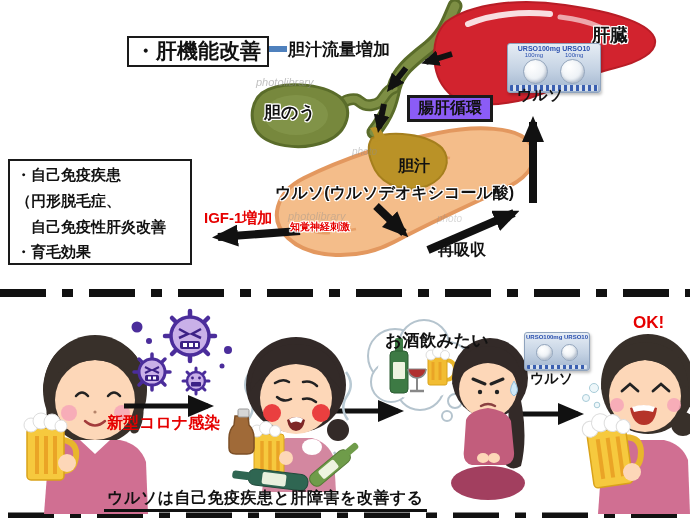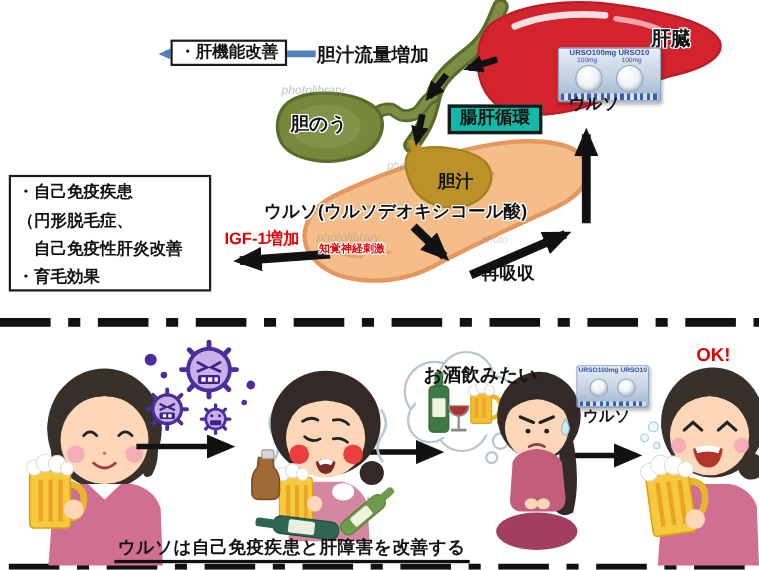--- a/index.html
+++ b/index.html
@@ -3,21 +3,21 @@
 <meta charset="utf-8">
 <style>
   html,body{margin:0;padding:0;background:#fff;}
   #canvas{position:relative;width:690px;height:518px;background:#ffffff;overflow:hidden;
           font-family:"Liberation Sans","DejaVu Sans",sans-serif;color:#111;}
   svg.layer{position:absolute;left:0;top:0;}
   .lbl{position:absolute;font-weight:bold;white-space:nowrap;line-height:1.15;color:#111;}
   .red{color:#e60000;}
   .halo{text-shadow:-1px 0 #fff,1px 0 #fff,0 -1px #fff,0 1px #fff,-1px -1px #fff,1px 1px #fff,-1px 1px #fff,1px -1px #fff;}
   .boxed{border:2px solid #1a1a1a;background:#fff;padding:1px 6px 2px 6px;}
-  .boxed3{border:3px solid #1a1a1a;background:#14b8a6;padding:1px 8px 2px 8px;}
+  .boxed3{border:3px solid #1a1a1a;background:#8b5cf6;padding:1px 8px 2px 8px;}
   .wm{position:absolute;font-style:italic;font-weight:normal;color:#8f8f8f;}
   .multi{line-height:1.72;}
   .title{position:absolute;left:104px;top:488px;font-size:16px;font-weight:bold;
          border-bottom:3px solid #111;padding:0 3px 0 3px;letter-spacing:.5px;white-space:nowrap;}
   
   .pack{position:absolute;background:linear-gradient(180deg,#e6edf5 0%,#c4d2e3 55%,#a0b4cd 100%);
         border:1px solid #8fa3bd;border-radius:3px;box-shadow:1px 2px 3px rgba(0,0,0,.25);
         display:flex;flex-direction:column;align-items:center;overflow:hidden;}
   .pack .brand{font-size:7px;color:#2a4fae;font-weight:bold;white-space:nowrap;margin-top:1px;}
   .pack.small .brand{font-size:6px;}
@@ -294,21 +294,21 @@
         <line x1="620" y1="438" x2="620" y2="478" stroke="#eaa426" stroke-width="4"></line>
         <circle cx="594" cy="427" r="8" fill="#fff" stroke="#ddd"></circle>
         <circle cx="605" cy="422" r="9" fill="#fff" stroke="#ddd"></circle>
         <circle cx="617" cy="424" r="8.5" fill="#fff" stroke="#ddd"></circle>
         <circle cx="627" cy="429" r="7" fill="#fff" stroke="#ddd"></circle>
       </g>
       <circle cx="632" cy="472" r="9" fill="#fdd7b8"></circle>
     </g>
   </svg>
 
-  <div class="lbl boxed" style="left:127px;top:36px;font-size:15px;margin-left:28px;">・肝機能改善</div>
+  <div class="lbl boxed" style="left:127px;top:36px;font-size:21px;">・肝機能改善</div>
 
   <div class="lbl" style="left:288px;top:40px;font-size:17px;">胆汁流量増加</div>
 
   <div class="lbl halo" style="left:592px;top:25px;font-size:18px;">肝臓</div>
 
   <div class="pack" style="left:507px;top:43px;width:92px;height:48px;">
     <div class="brand">URSO100mg URSO10</div>
     <div class="dose-row">
       <span>100mg</span>
       <span>100mg</span>
@@ -320,40 +320,41 @@
     <div class="band"></div>
   </div>
   <div class="lbl" style="left:517px;top:86px;font-size:15px;">ウルソ</div>
 
   <div class="lbl halo" style="left:264px;top:103px;font-size:17px;">胆のう</div>
 
   <div class="lbl boxed3" style="left:407px;top:95px;font-size:16px;">腸肝循環</div>
 
   <div class="lbl" style="left:398px;top:157px;font-size:16px;">胆汁</div>
 
-  <div class="lbl halo" style="left:240px;top:184px;font-size:16px;text-align:right;">ウルソ(ウルソデオキシコール酸)</div>
+  <div class="lbl halo" style="left:275px;top:184px;font-size:16px;text-align:right;">ウルソ(ウルソデオキシコール酸)</div>
 
   <div class="lbl red" style="left:204px;top:209px;font-size:15px;">IGF-1増加</div>
 
   <div class="lbl red halo" style="left:290px;top:221px;font-size:10px;">知覚神経刺激</div>
 
   <div class="lbl" style="left:438px;top:241px;font-size:16px;">再吸収</div>
 
   <div class="lbl boxed multi" style="left:8px;top:159px;width:168px;height:99px;font-size:15px;">
     <div>・自己免疫疾患</div>
     <div>（円形脱毛症、</div>
     <div>　自己免疫性肝炎改善</div>
     <div>・育毛効果</div>
   </div>
 
   <div class="wm" style="left:256px;top:76px;font-size:11px;opacity:.55;">photolibrary</div>
   <div class="wm" style="left:352px;top:146px;font-size:10px;opacity:.45;">photo</div>
   <div class="wm" style="left:288px;top:210px;font-size:11px;opacity:.4;">photolibrary</div>
   <div class="wm" style="left:437px;top:213px;font-size:10px;opacity:.35;">photo</div>
 
+  <div class="lbl red" style="left:107px;top:414px;font-size:16px;">新型コロナ感染</div>
 
 
   <div class="lbl" style="left:385px;top:311px;font-size:17px;margin-top:20px;">お酒飲みたい</div>
 
   <div class="pack small" style="left:524px;top:332px;width:64px;height:37px;">
     <div class="brand">URSO100mg URSO10</div>
     <div class="pills">
       <div class="pill sm"></div>
       <div class="pill sm"></div>
     </div>

